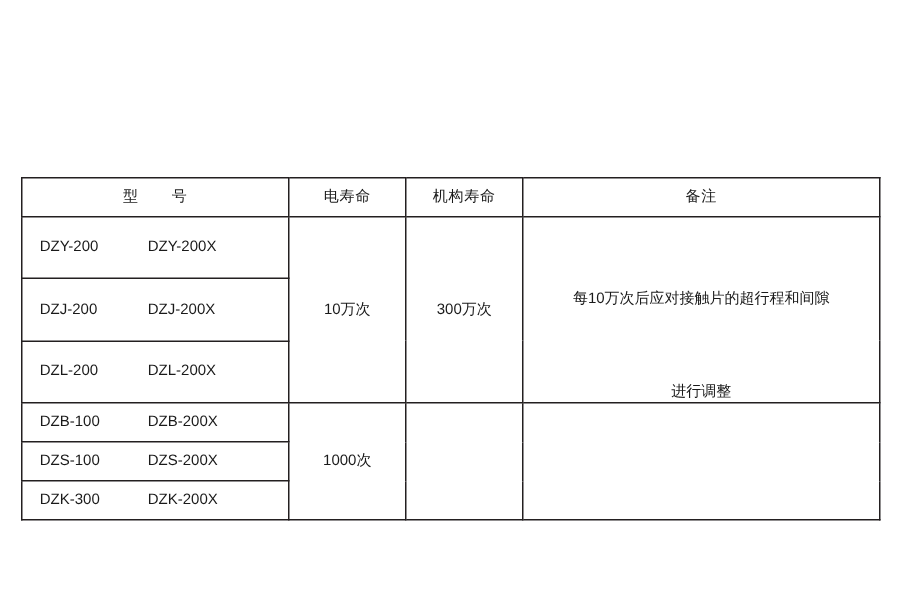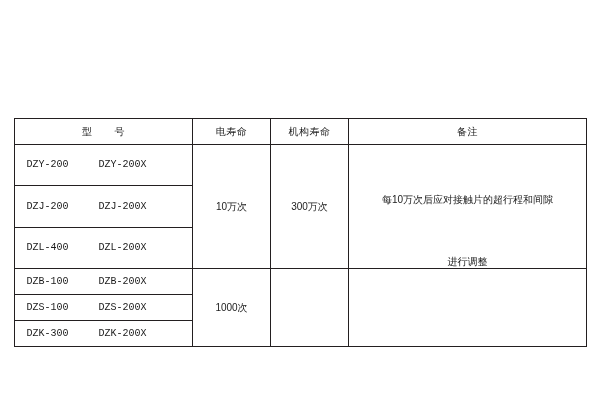--- a/index.html
+++ b/index.html
@@ -47,21 +47,20 @@
 
   .head-cell {
     letter-spacing: 0.5px;
   }
   .head-model span.gap {
     display: inline-block;
     width: 22px;
   }
   .model-cell {
     text-align: center;
-    font-family: Liberation Mono, monospace;
   }
   .model-cell .m1 {
     display: inline-block;
     min-width: 72px;
     text-align: left;
   }
   .model-cell .m2 {
     display: inline-block;
     min-width: 82px;
     text-align: left;
@@ -117,21 +116,21 @@
       </tr>
 
       <tr>
         <td class="model-cell">
           <span class="m1">DZJ-200</span><span class="m2">DZJ-200X</span>
         </td>
       </tr>
 
       <tr>
         <td class="model-cell">
-          <span class="m1">DZL-400</span><span class="m2">DZL-200X</span>
+          <span class="m1">DZL-200</span><span class="m2">DZL-200X</span>
         </td>
       </tr>
 
       <tr>
         <td class="model-cell">
           <span class="m1">DZB-100</span><span class="m2">DZB-200X</span>
         </td>
         <td rowspan="3">1000次</td>
         <td rowspan="3" class="blank-cell"></td>
         <td rowspan="3" class="blank-cell"></td>

